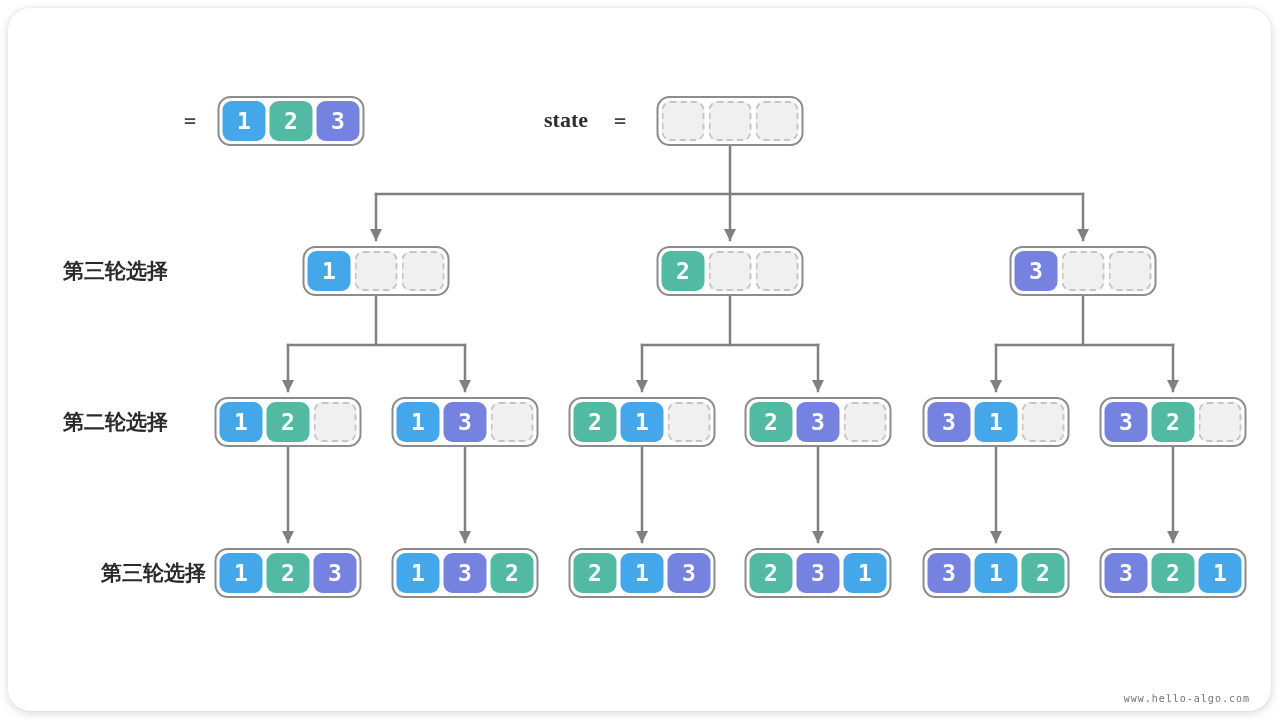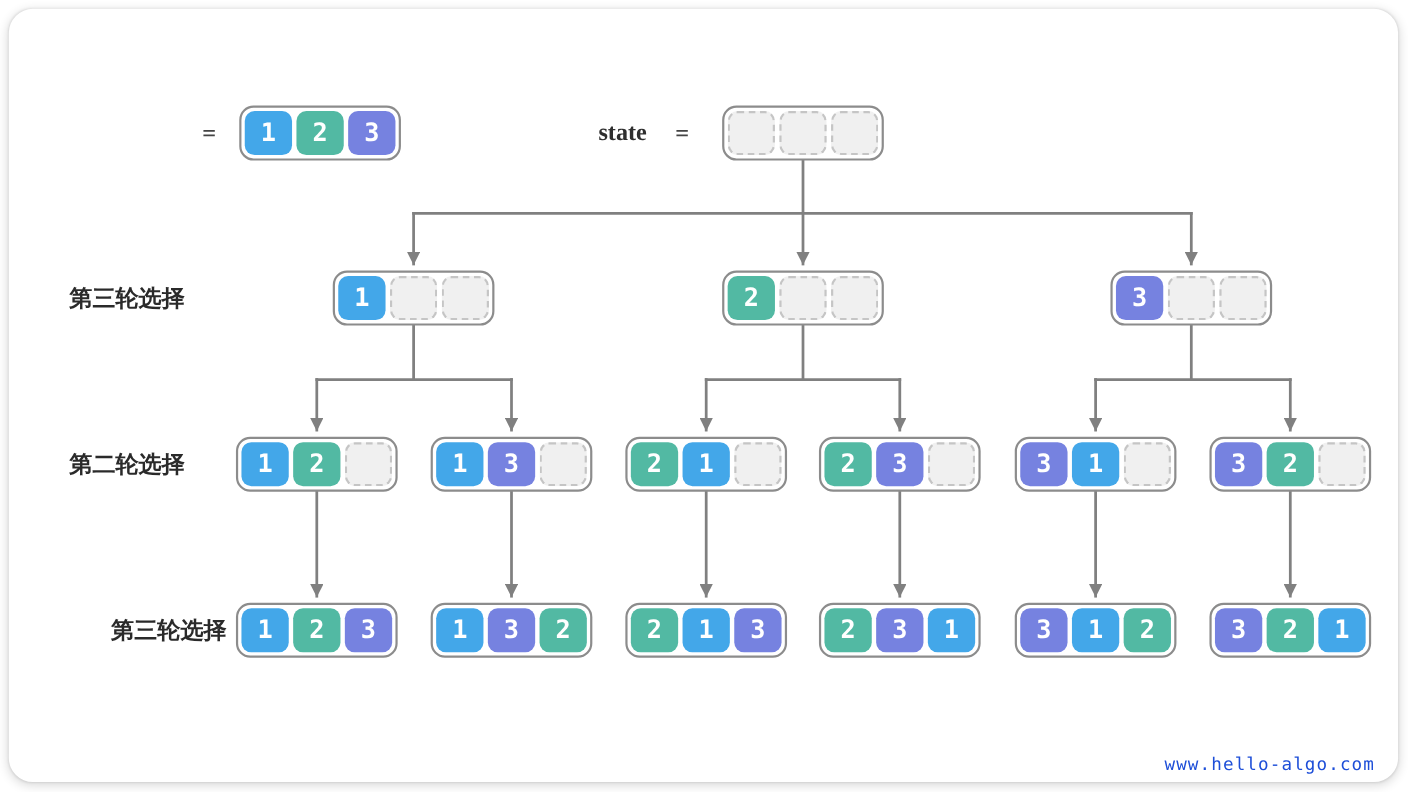--- a/index.html
+++ b/index.html
@@ -81,22 +81,22 @@
   .tile.empty {
     box-sizing: border-box;
     background: #f0f0f0;
     border: 2px dashed #c5c5c5;
   }
   .watermark {
     position: absolute;
     right: 38px;
     bottom: 24px;
     font-family: "DejaVu Sans Mono", monospace;
-    font-size: 16px;
-    color: #1d4ed8;
+    font-size: 10px;
+    color: #737373;
     letter-spacing: 1px;
   }
 </style>
 </head>
 <body>
 
 <div class="card">
   <svg id="arrows" width="1280" height="720" viewBox="0 0 1280 720">
       <defs>
         <marker id="ah" markerUnits="userSpaceOnUse" markerWidth="14" markerHeight="12" refX="11" refY="6" orient="auto">

